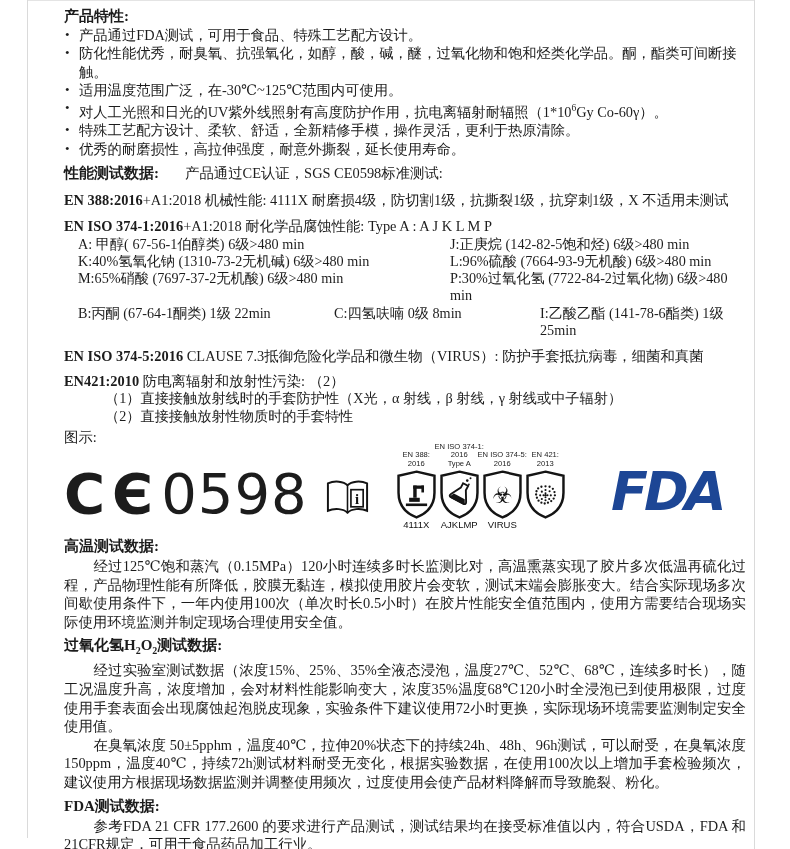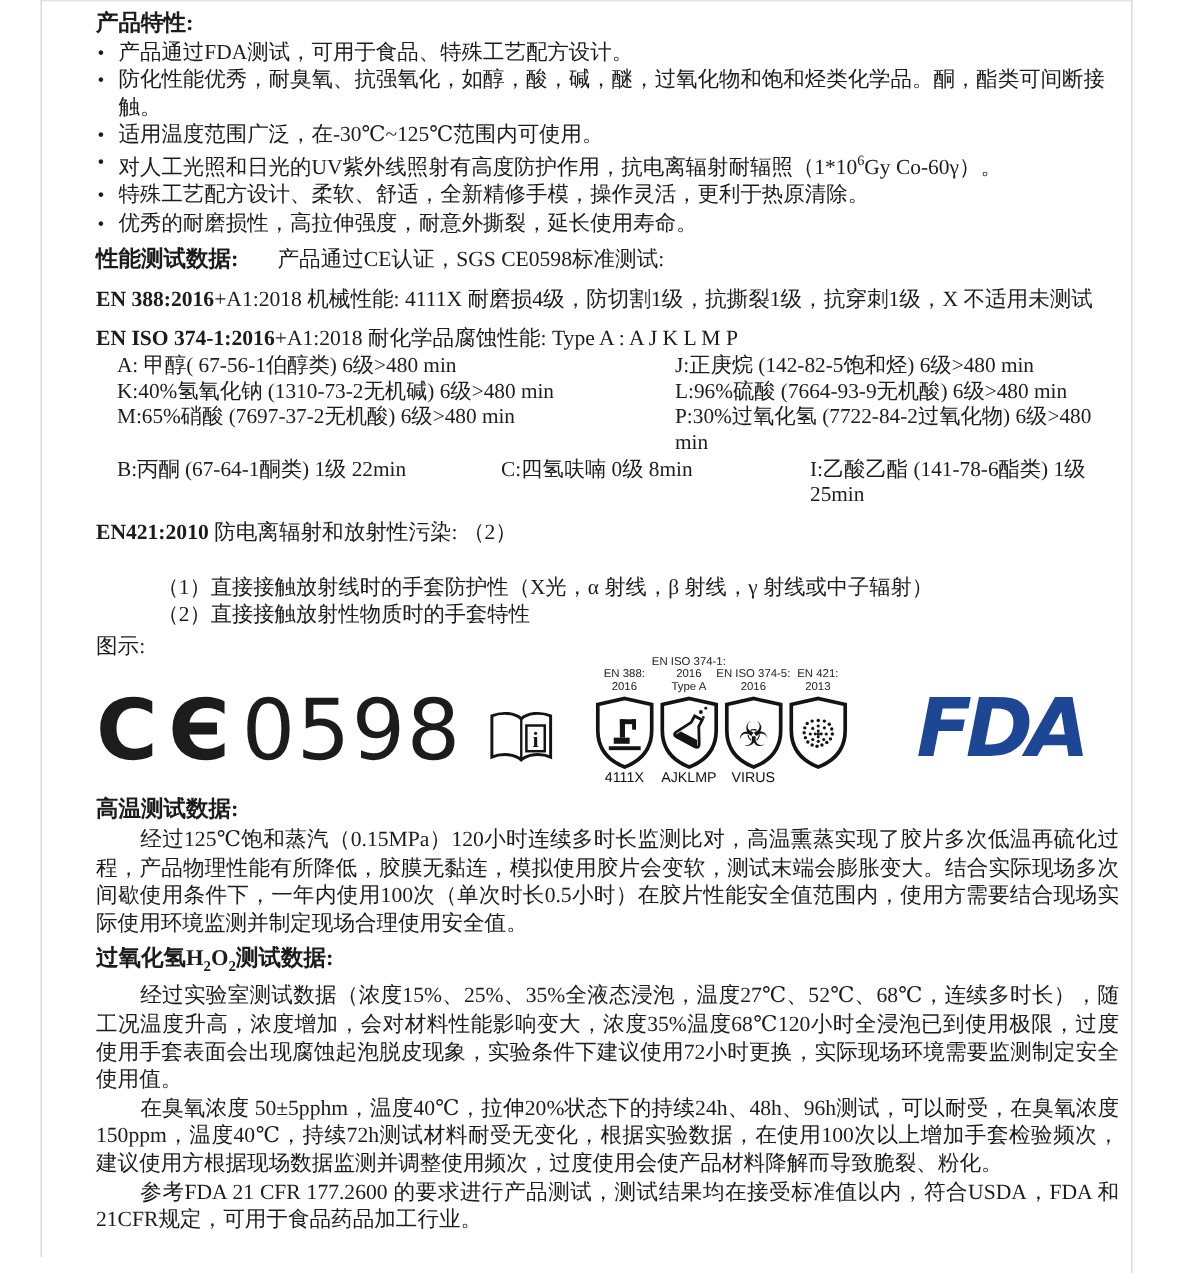--- a/index.html
+++ b/index.html
@@ -24,21 +24,21 @@
   .perf-head b{font-weight:bold;}
   .perf-sub{margin-left:26px;font-size:14.4px;}
 
   .en-line{margin:8px 0 0;font-size:14.4px;line-height:18px;}
   .en-line b{font-weight:bold;}
 
   .chem-grid{display:grid;grid-template-columns:372px 1fr;padding-left:14px;
     font-size:14.2px;line-height:17.2px;margin-top:1px;}
   .chem-row4{display:grid;grid-template-columns:256px 206px 1fr;padding-left:14px;
     font-size:14.2px;line-height:17.4px;}
-  .en421-items{padding-left:41px;font-size:14.2px;line-height:17.8px;margin-top:20px;}
+  .en421-items{padding-left:41px;font-size:14.2px;line-height:17.8px;}
 
   .tuzhi{font-size:14.4px;line-height:18px;margin-top:2px;}
 
   .icons-row{display:flex;align-items:flex-end;height:82px;margin-top:2px;}
   .ce-mark{font-family:"DejaVu Sans","Liberation Sans",sans-serif;line-height:1;
     margin-bottom:8px;white-space:nowrap;}
   .ce-c,.ce-e{font-size:56px;font-weight:bold;}
   .ce-e{margin-left:7px;}
   .ce-num{font-size:56px;font-weight:normal;margin-left:8px;letter-spacing:1px;}
   .book{margin:0 0 12px 16px;flex:none;}
@@ -89,20 +89,21 @@
     <span>L:96%硫酸 (7664-93-9无机酸) 6级&gt;480 min</span>
     <span>M:65%硝酸 (7697-37-2无机酸) 6级&gt;480 min</span>
     <span>P:30%过氧化氢 (7722-84-2过氧化物) 6级&gt;480 min</span>
   </div>
   <div class="chem-row4">
     <span>B:丙酮 (67-64-1酮类) 1级  22min</span>
     <span>C:四氢呋喃 0级  8min</span>
     <span>I:乙酸乙酯 (141-78-6酯类) 1级  25min</span>
   </div>
 
+  <p class="en-line"><b>EN ISO 374-5:2016</b><span> CLAUSE 7.3抵御危险化学品和微生物（VIRUS）: 防护手套抵抗病毒，细菌和真菌</span></p>
 
   <p class="en-line" style="margin-top:7px;"><b>EN421:2010</b><span> 防电离辐射和放射性污染: （2）</span></p>
   <div class="en421-items">
     <div>（1）直接接触放射线时的手套防护性（X光，α 射线，β 射线，γ 射线或中子辐射）</div>
     <div>（2）直接接触放射性物质时的手套特性</div>
   </div>
 
   <div class="tuzhi">图示:</div>
 
   <div class="icons-row">
@@ -220,15 +221,16 @@
   </div>
 
   <h4 class="data-title" style="margin-top:7px;">高温测试数据:</h4>
   <p class="para">经过125℃饱和蒸汽（0.15MPa）120小时连续多时长监测比对，高温熏蒸实现了胶片多次低温再硫化过程，产品物理性能有所降低，胶膜无黏连，模拟使用胶片会变软，测试末端会膨胀变大。结合实际现场多次间歇使用条件下，一年内使用100次（单次时长0.5小时）在胶片性能安全值范围内，使用方需要结合现场实际使用环境监测并制定现场合理使用安全值。</p>
 
   <h4 class="data-title"><span>过氧化氢H</span><sub>2</sub><span>O</span><sub>2</sub><span>测试数据:</span></h4>
   <p class="para">经过实验室测试数据（浓度15%、25%、35%全液态浸泡，温度27℃、52℃、68℃，连续多时长），随工况温度升高，浓度增加，会对材料性能影响变大，浓度35%温度68℃120小时全浸泡已到使用极限，过度使用手套表面会出现腐蚀起泡脱皮现象，实验条件下建议使用72小时更换，实际现场环境需要监测制定安全使用值。</p>
 
   <p class="para">在臭氧浓度 50±5pphm，温度40℃，拉伸20%状态下的持续24h、48h、96h测试，可以耐受，在臭氧浓度150ppm，温度40℃，持续72h测试材料耐受无变化，根据实验数据，在使用100次以上增加手套检验频次，建议使用方根据现场数据监测并调整使用频次，过度使用会使产品材料降解而导致脆裂、粉化。</p>
 
+  <h4 class="data-title">FDA测试数据:</h4>
   <p class="para">参考FDA 21 CFR 177.2600 的要求进行产品测试，测试结果均在接受标准值以内，符合USDA，FDA 和21CFR规定，可用于食品药品加工行业。</p>
 
 </div>
 
 </body></html>

